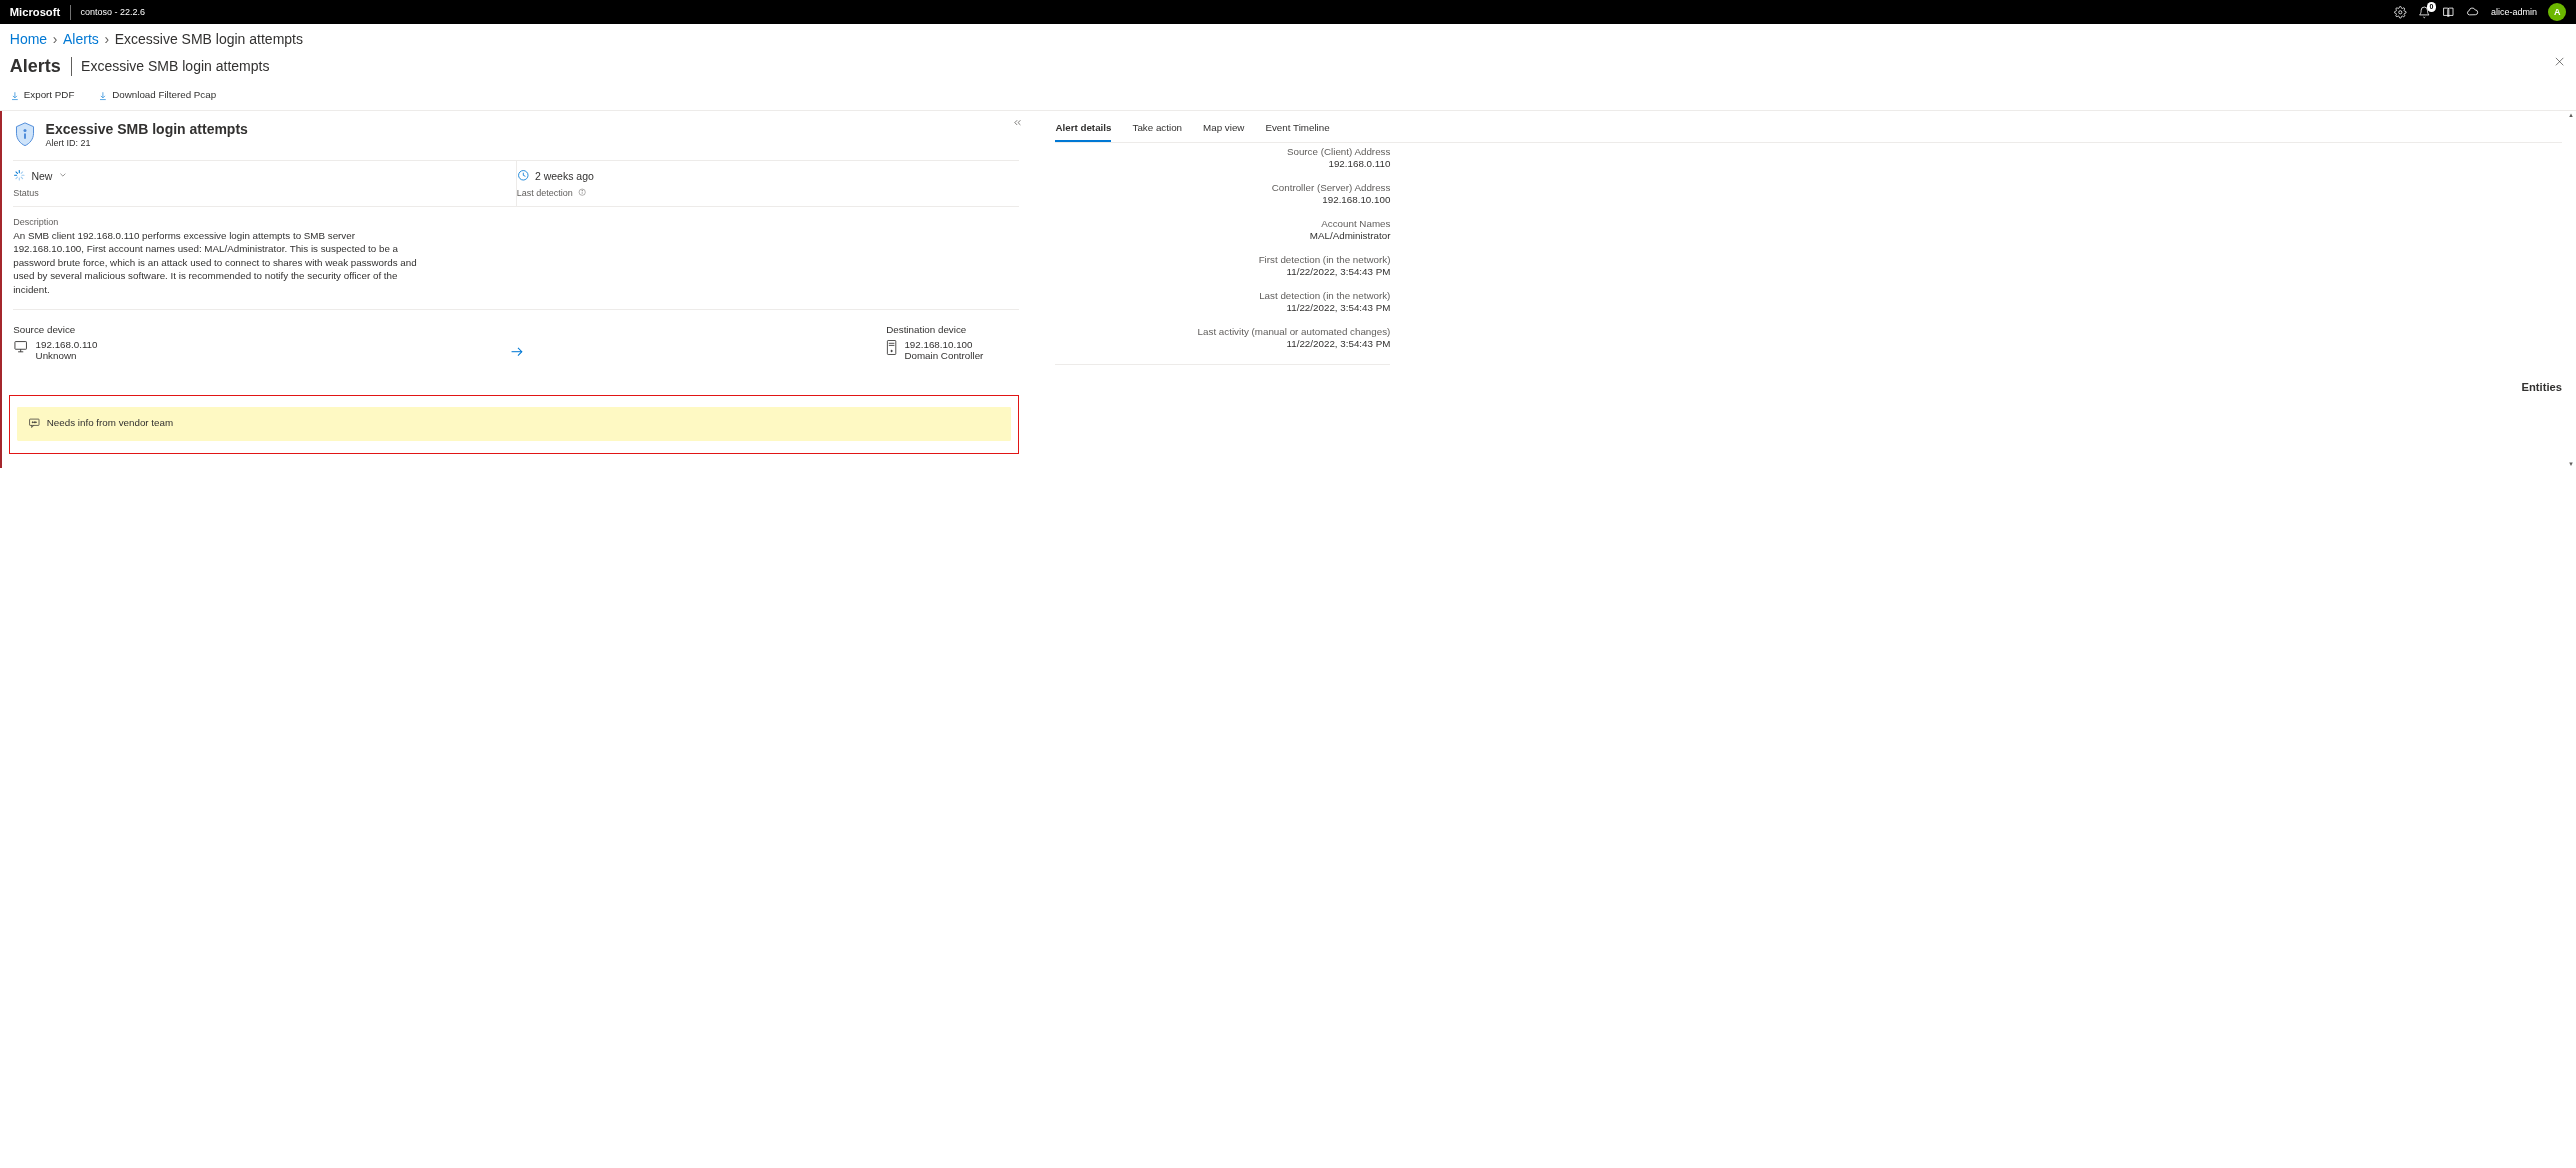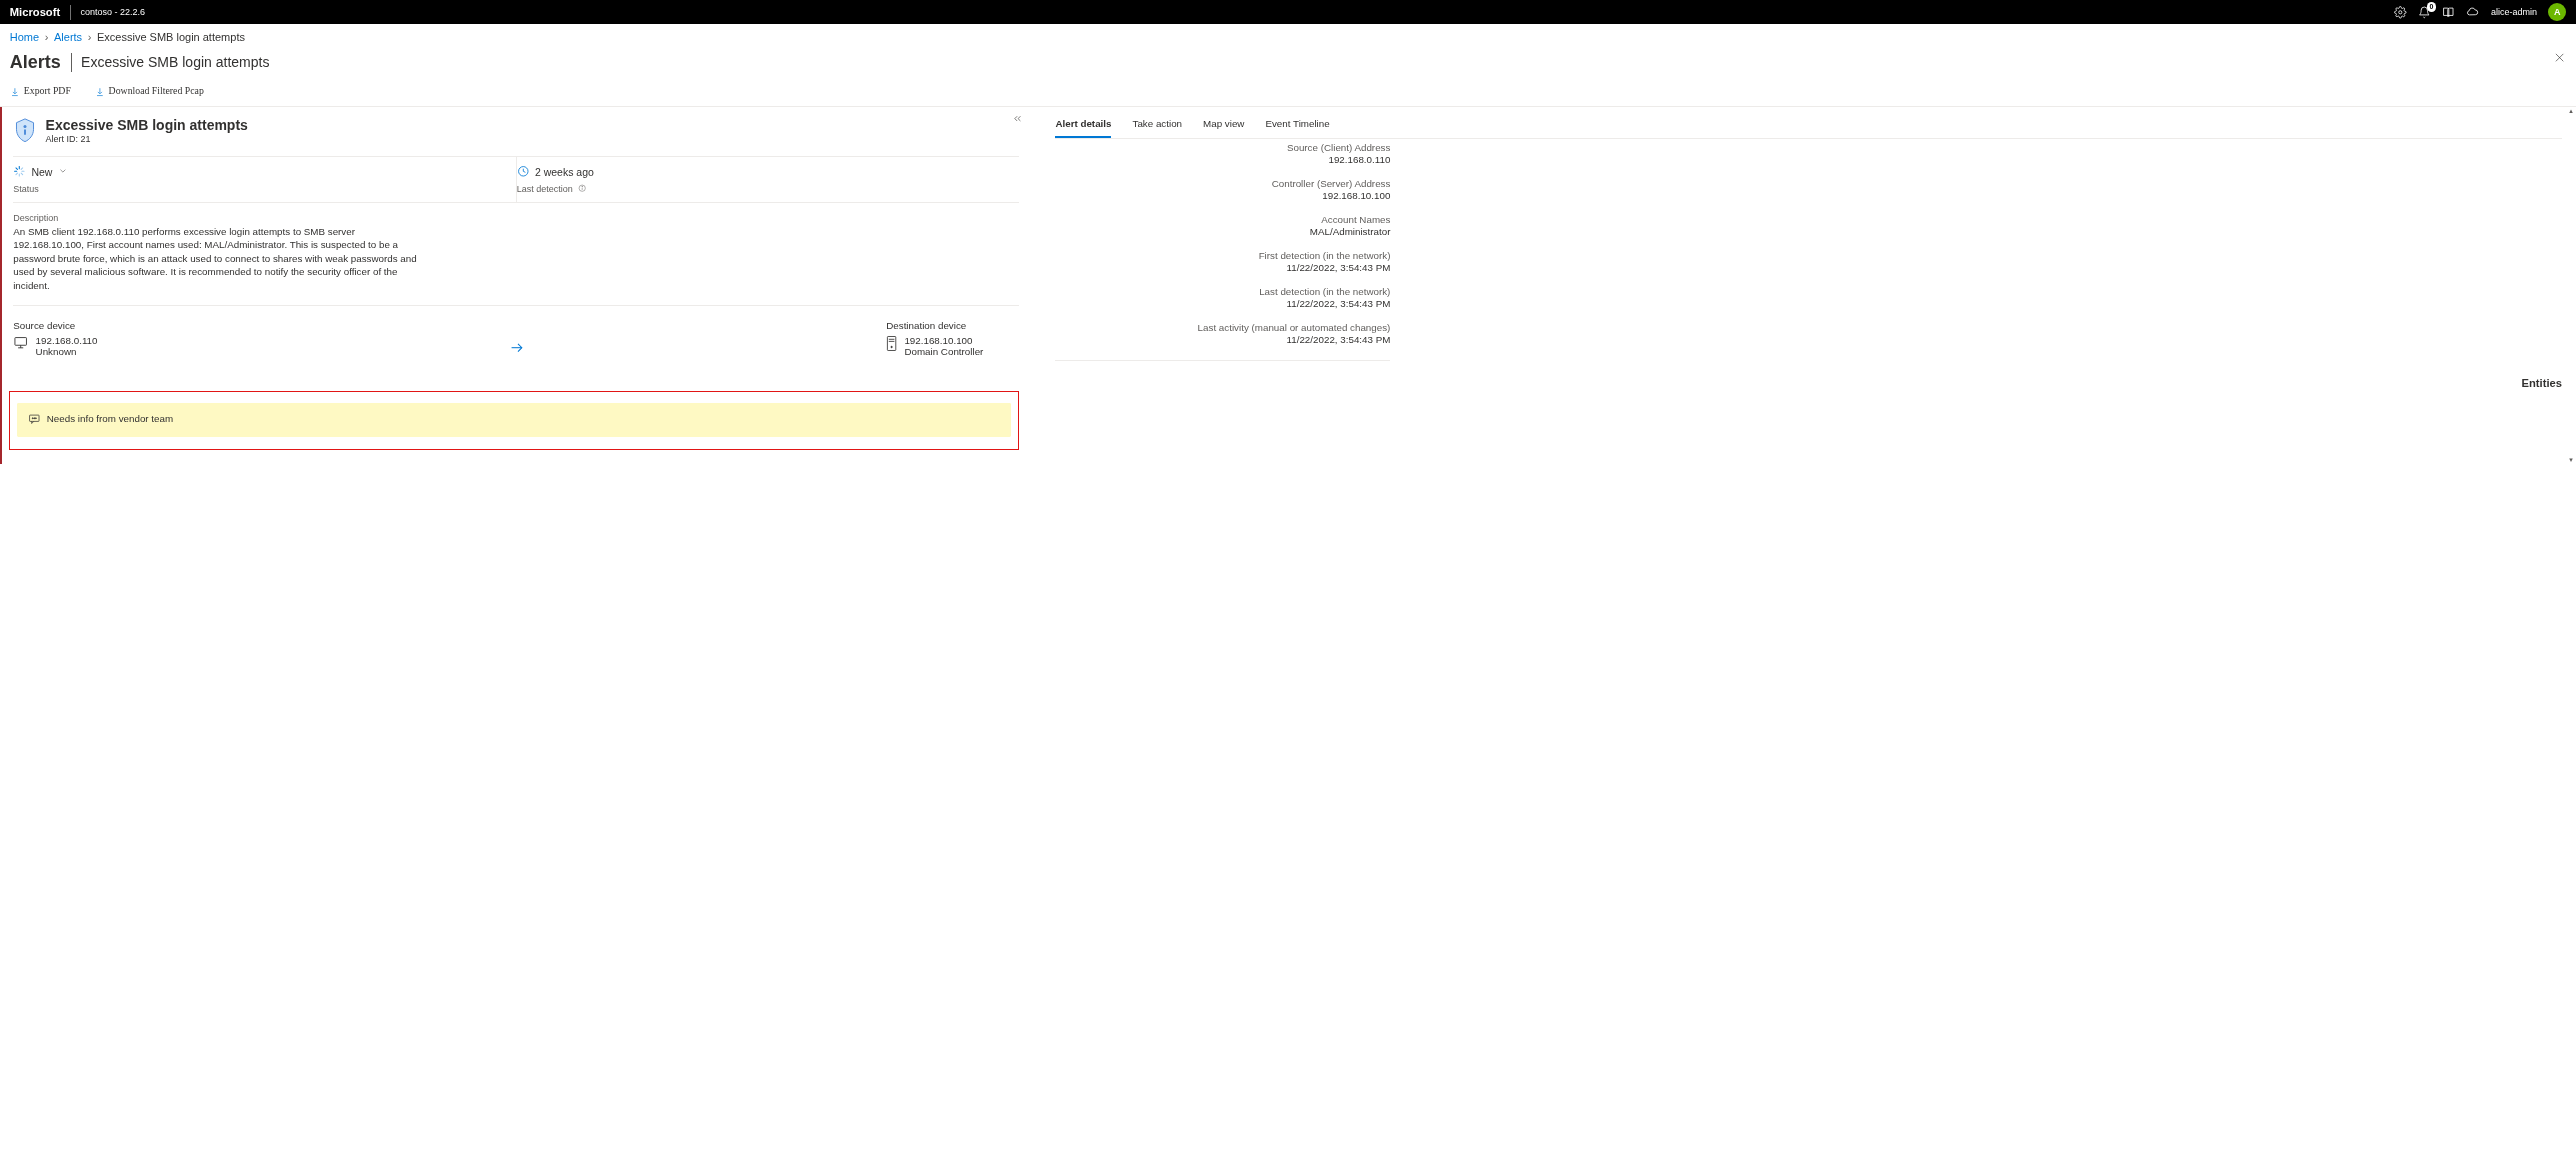--- a/index.html
+++ b/index.html
@@ -55,21 +55,21 @@
     color: #ffffff;
     display:flex;align-items:center;justify-content:center;
     font-weight: 600;
     font-size: 9px;
     cursor:pointer;
   }
 
   
   .breadcrumb-row {
     padding: 7px 9.8px 4.2px 9.8px;
-    font-size: 11px;
+    font-size: 14px;
     display:flex; gap:5.6px; align-items:center;
   }
   .breadcrumb-row a { color: #0078d4; text-decoration:none; cursor:pointer; }
   .breadcrumb-row .sep { color: #605e5c; }
   .breadcrumb-row .current { color: #323130; }
 
   
   .page-heading {
     display: flex;
     align-items: center;
@@ -102,21 +102,20 @@
   .toolbar {
     display:flex; gap: 15.4px;
     padding: 0 9.8px 7px 5.6px;
   }
   .tool-btn {
     display:flex; align-items:flex-end; gap:4.2px;
     color: #323130;
     font-size: 9.8px;
     cursor:pointer;
     padding: 2.8px 4.2px;
-    font-family: Liberation Serif, serif;
   }
   .tool-btn svg { stroke:#0078d4; }
 
   
   .main-split {
     display: flex;
     border-top: 0.7px solid #edebe9;
     position: relative;
   }
   .scroll-gutter {

